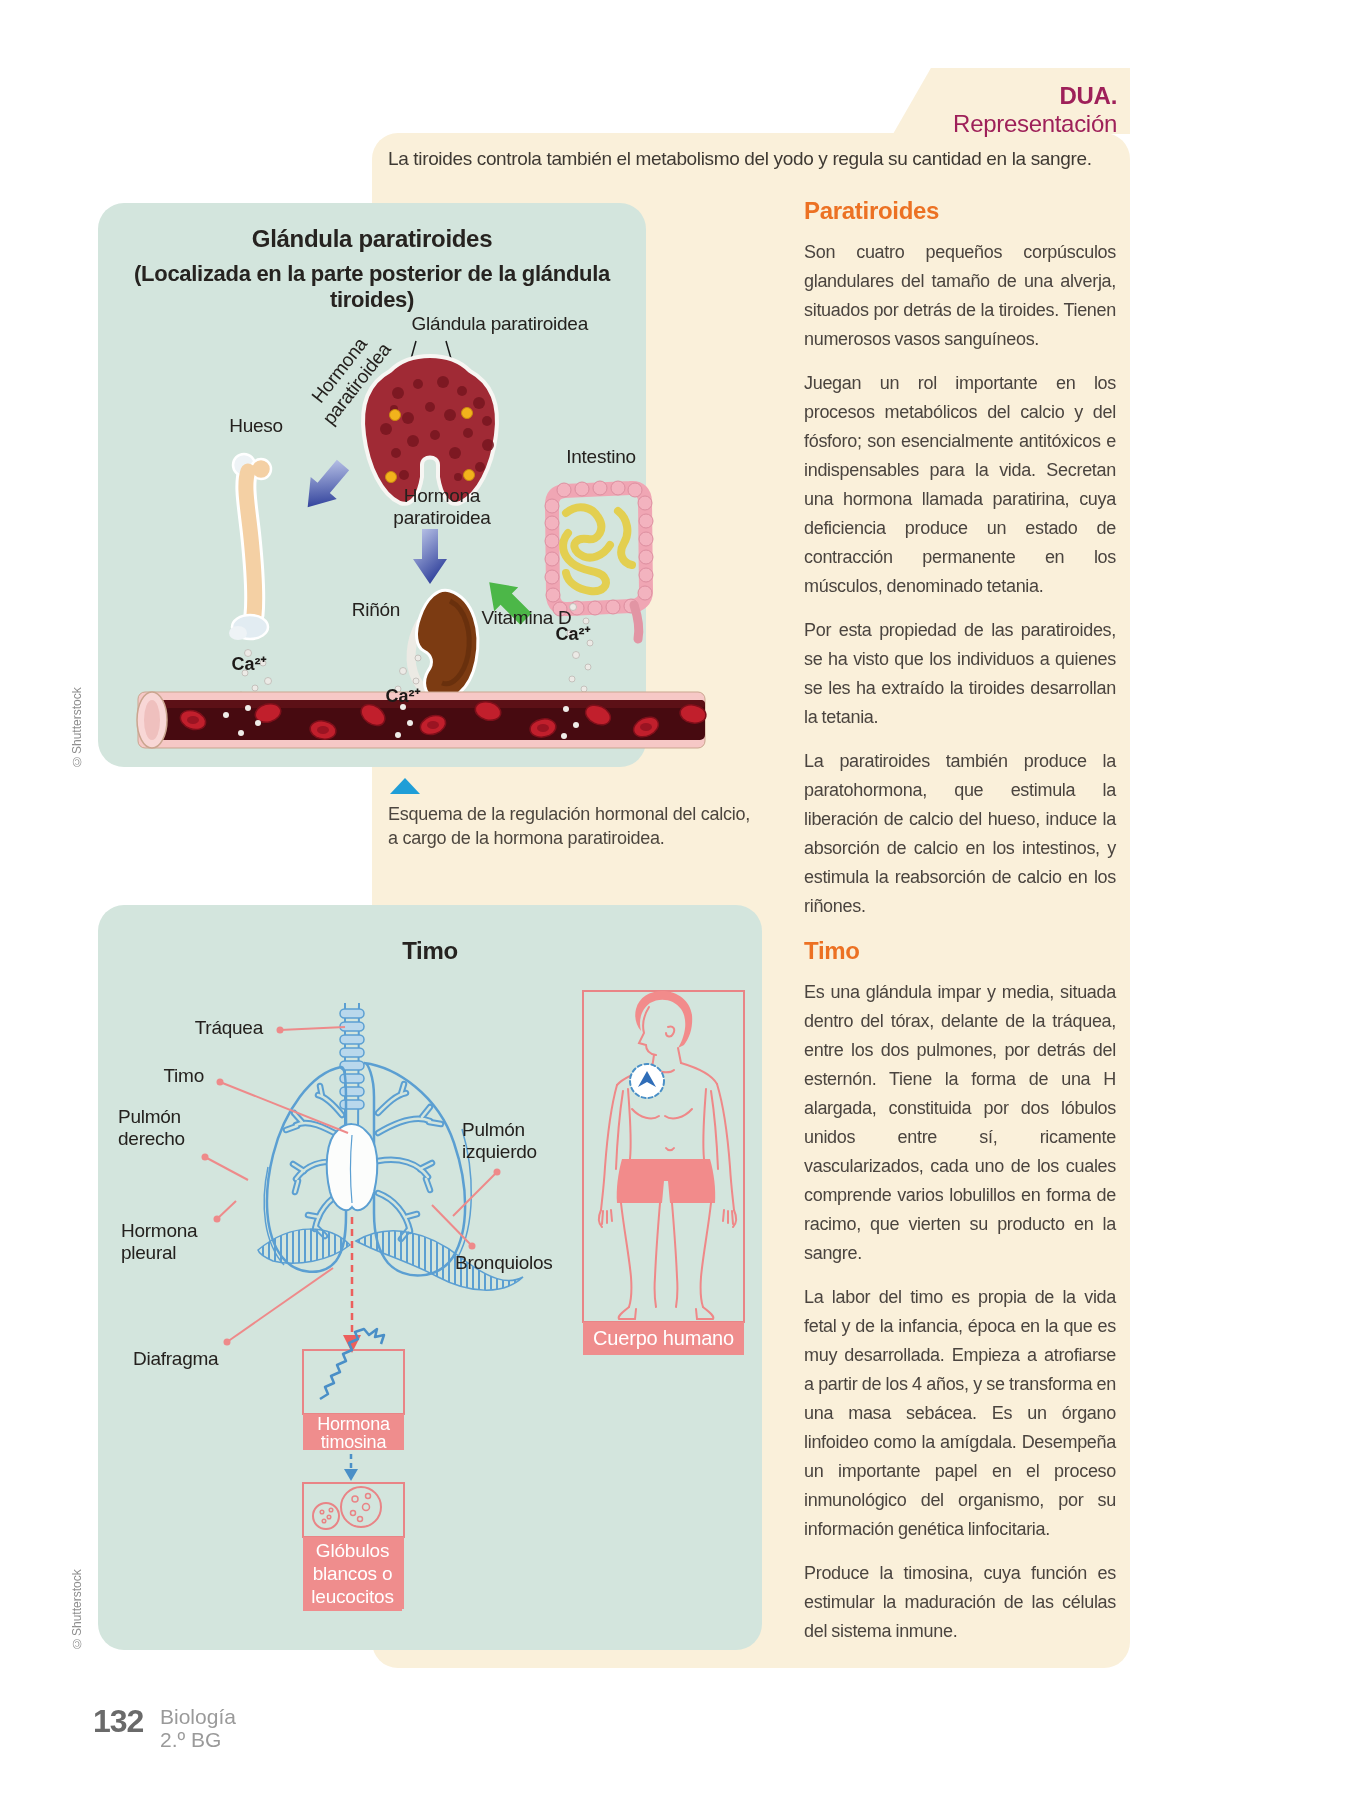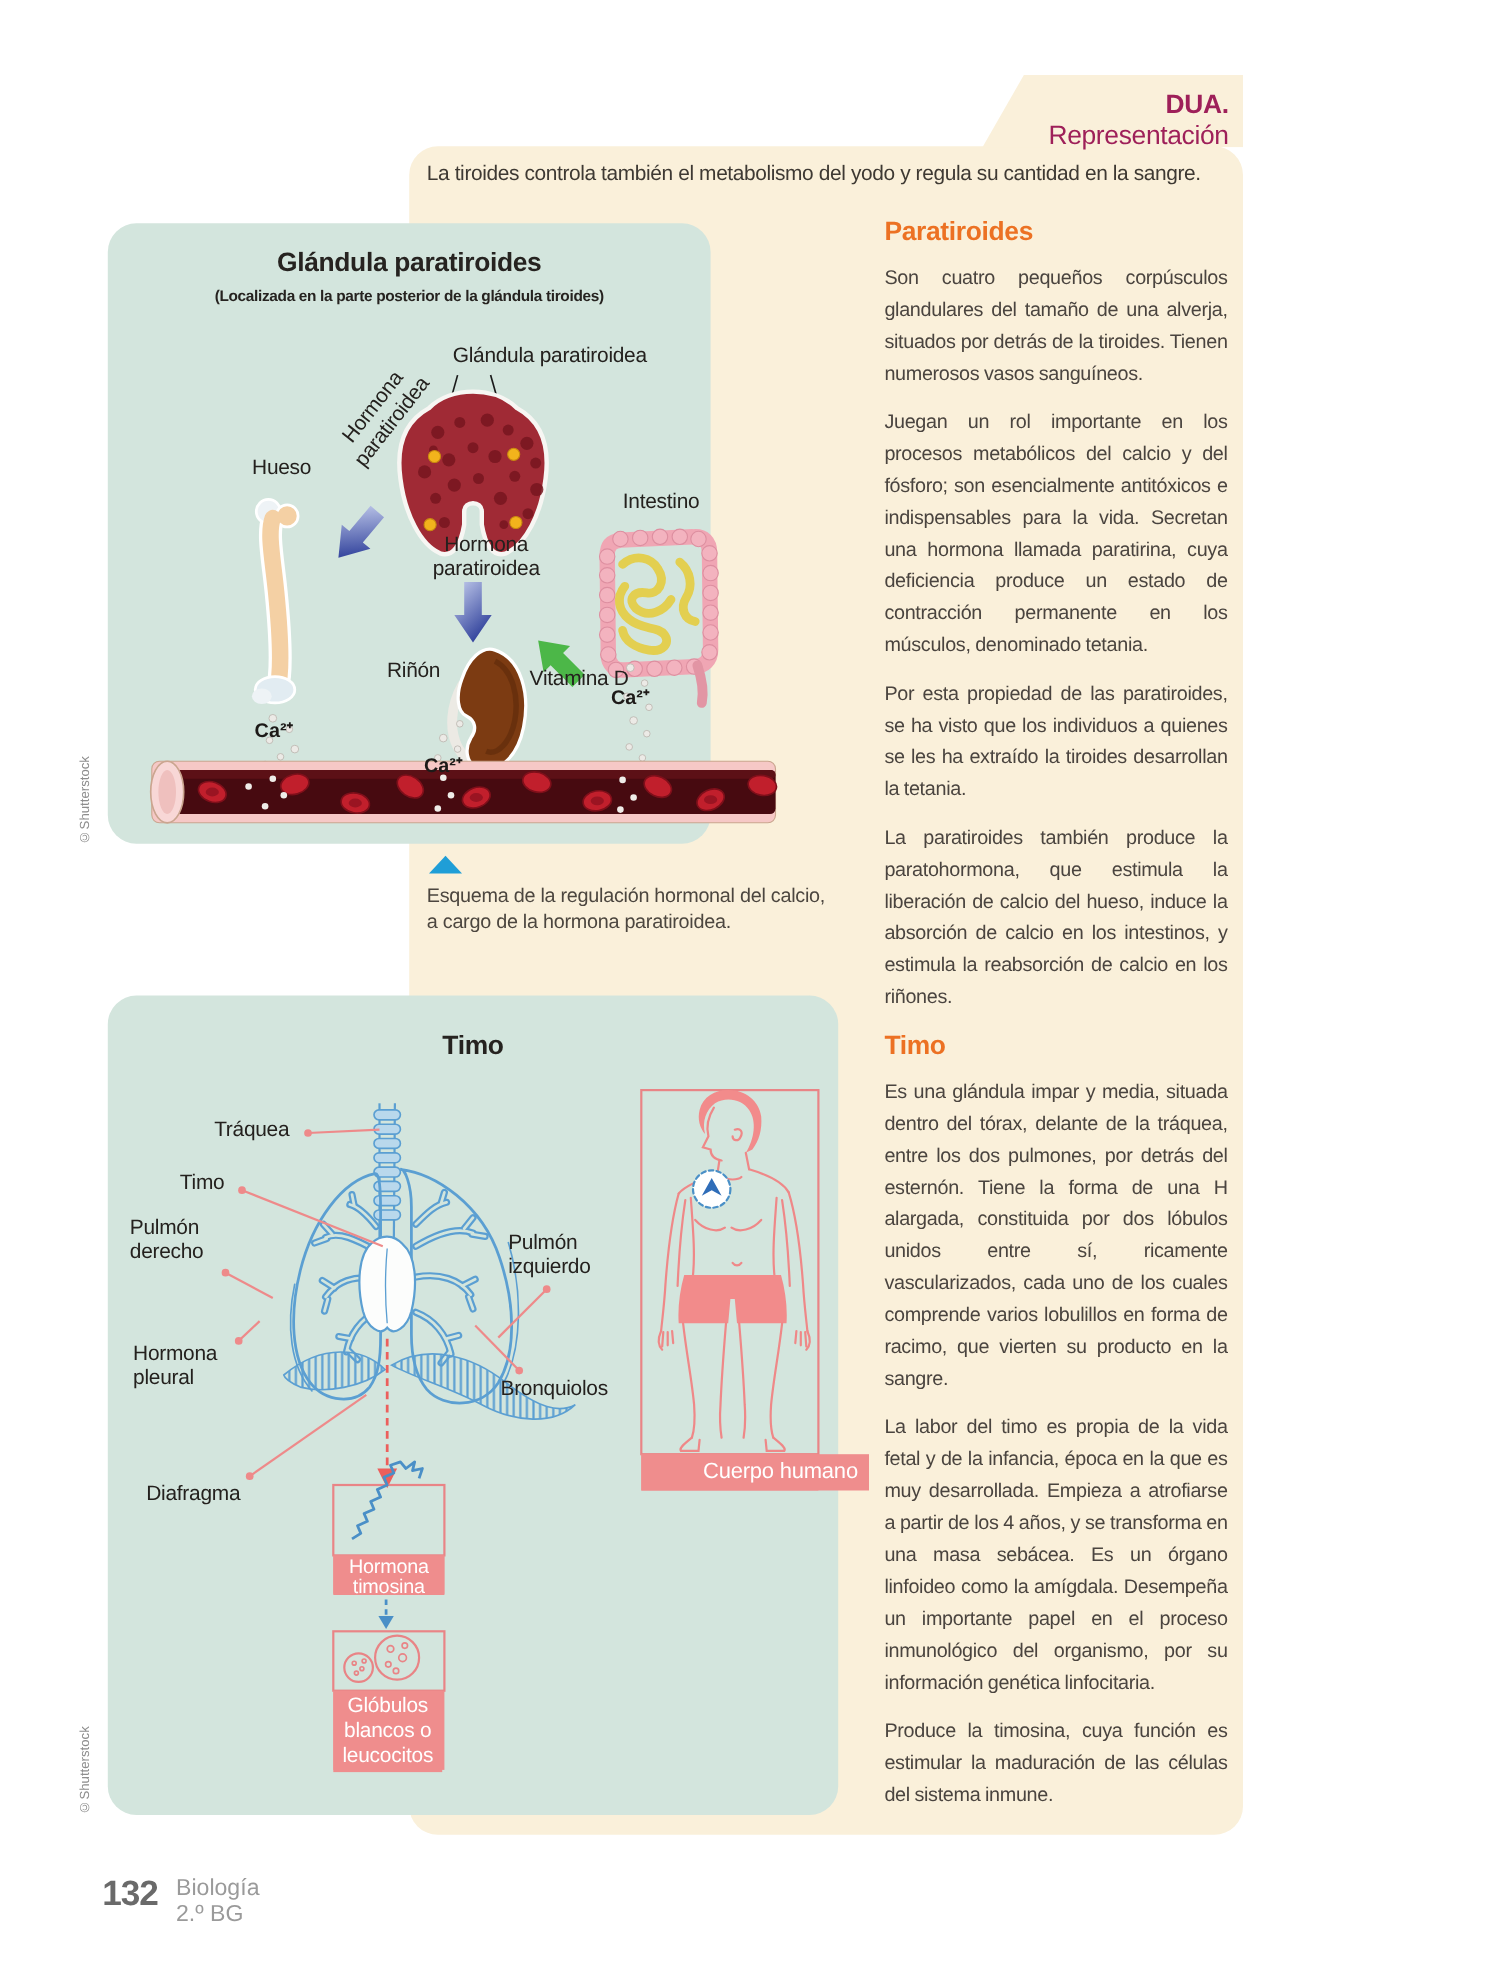--- a/index.html
+++ b/index.html
@@ -11,21 +11,21 @@
   #dua-tab{left:893px;top:68px;width:237px;height:66px;background:#faf0da;
            clip-path:polygon(16% 0,100% 0,100% 100%,0 100%);}
   #dua-text{left:905px;top:82px;width:212px;text-align:right;font-size:24px;color:#9e2059;letter-spacing:-0.3px;}
   #dua-text b{font-weight:800;}
   #intro{left:388px;top:148px;width:705px;font-size:19px;color:#3e3933;letter-spacing:-0.35px;white-space:nowrap;}
   
   .teal{background:#d3e5dd;border-radius:26px;}
   #box1{left:98px;top:203px;width:548px;height:564px;}
   #box2{left:98px;top:905px;width:664px;height:745px;}
   .boxtitle{position:absolute;left:0;width:100%;text-align:center;font-weight:bold;font-size:24px;color:#262320;letter-spacing:-0.3px;}
-  .boxsub{position:absolute;left:0;width:100%;text-align:center;font-weight:bold;font-size:14px;color:#262320;letter-spacing:-0.3px;}
+  .boxsub{position:absolute;left:0;width:100%;text-align:center;font-weight:bold;font-size:22px;color:#262320;letter-spacing:-0.3px;}
   .lbl{position:absolute;font-size:19px;color:#24211e;line-height:22px;letter-spacing:-0.25px;}
   .pre{white-space:pre-line;}
   .ca{position:absolute;font-size:18px;font-weight:bold;color:#1d1a18;}
   .banner{position:absolute;background:#ef8d8d;color:#ffffff;text-align:center;letter-spacing:-0.2px;}
   
   #caption-triangle{left:390px;top:778px;width:0;height:0;border-left:15px solid transparent;
         border-right:15px solid transparent;border-bottom:16px solid #1f9ed7;}
   #caption-text{left:388px;top:802px;width:390px;font-size:18px;line-height:24px;color:#4c463f;letter-spacing:-0.25px;}
   
   #column{left:804px;top:197px;width:312px;color:#4a443f;}
@@ -436,21 +436,21 @@
 pleural</div>
     <div class="lbl" style="left:35px;top:443px;width:120px;">Diafragma</div>
     <div class="lbl pre" style="left:364px;top:214px;width:110px;">Pulmón
 izquierdo</div>
     <div class="lbl" style="left:357px;top:347px;width:130px;">Bronquiolos</div>
     <div class="banner pre" style="left:205px;top:509px;width:101px;height:35px;font-size:18px;line-height:18px;padding-top:1px;">Hormona
 timosina</div>
     <div class="banner pre" style="left:205px;top:632px;width:99px;height:72px;font-size:19px;line-height:23px;padding-top:2px;">Glóbulos
 blancos o
 leucocitos</div>
-    <div class="banner" style="left:485px;top:417px;width:161px;height:33px;font-size:20px;line-height:32px;padding-left:46px;">Cuerpo humano</div>
+    <div class="banner" style="left:485px;top:417px;width:161px;height:33px;font-size:20px;line-height:32px;">Cuerpo humano</div>
   </div>
 
   <div id="credit1" class="credit">©Shutterstock</div>
   <div id="credit2" class="credit">©Shutterstock</div>
   <div id="footer-num" class="abs">132</div>
   <div id="footer-sub" class="abs">
     <div>Biología</div>
     <div>2.º BG</div>
   </div>
 

